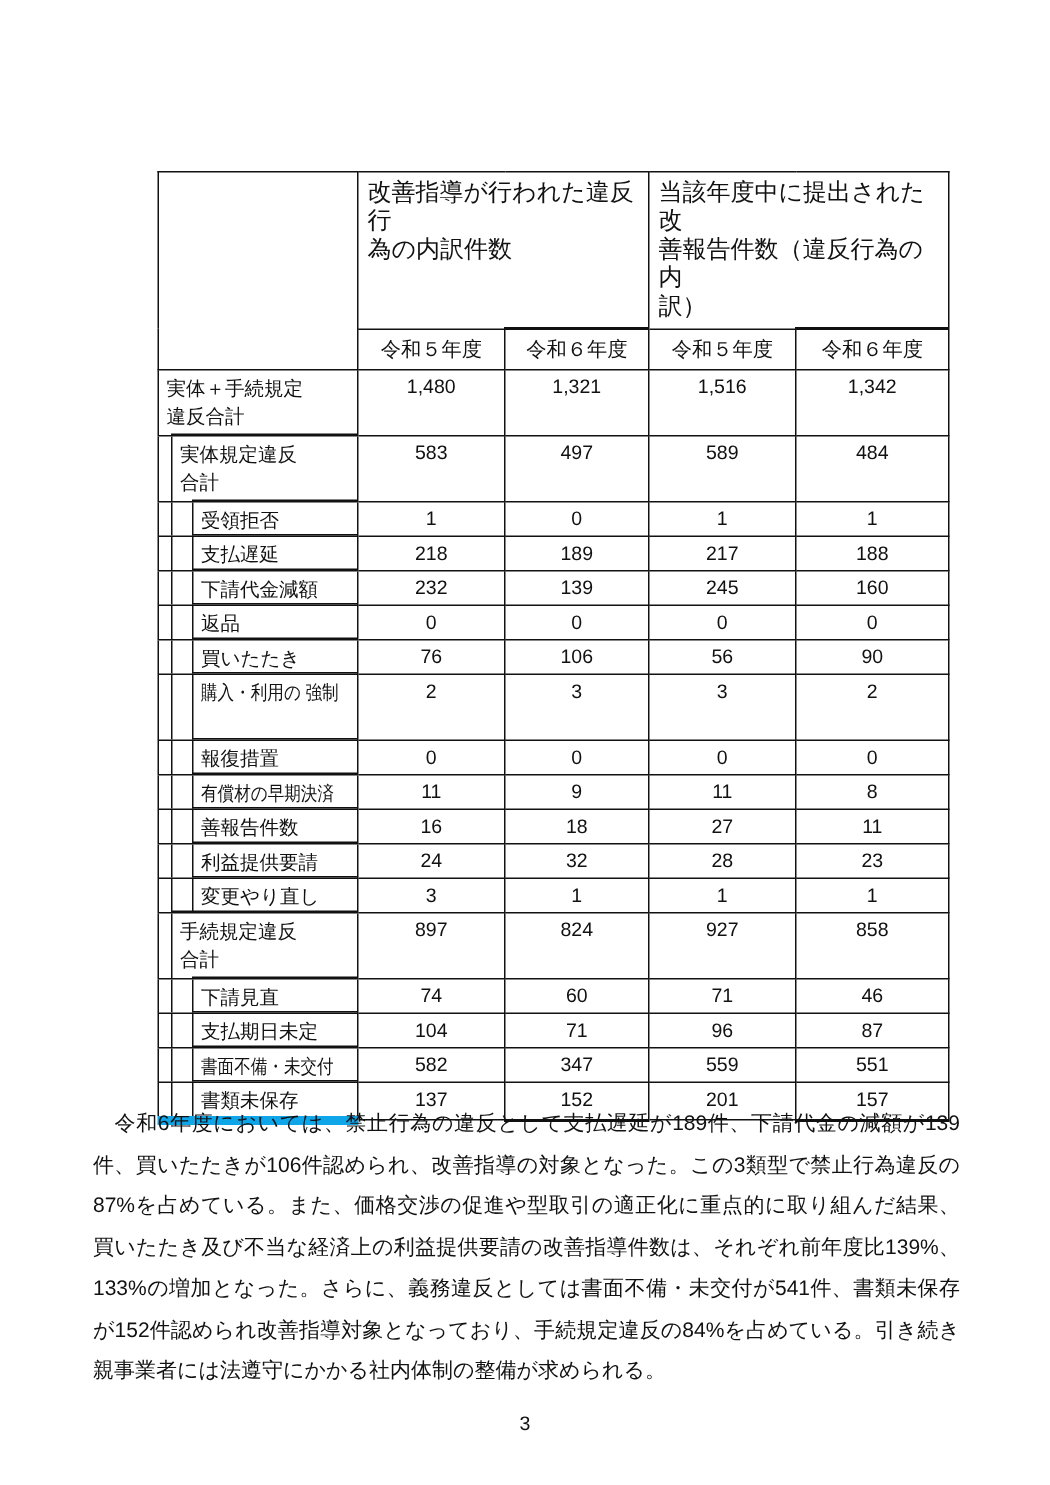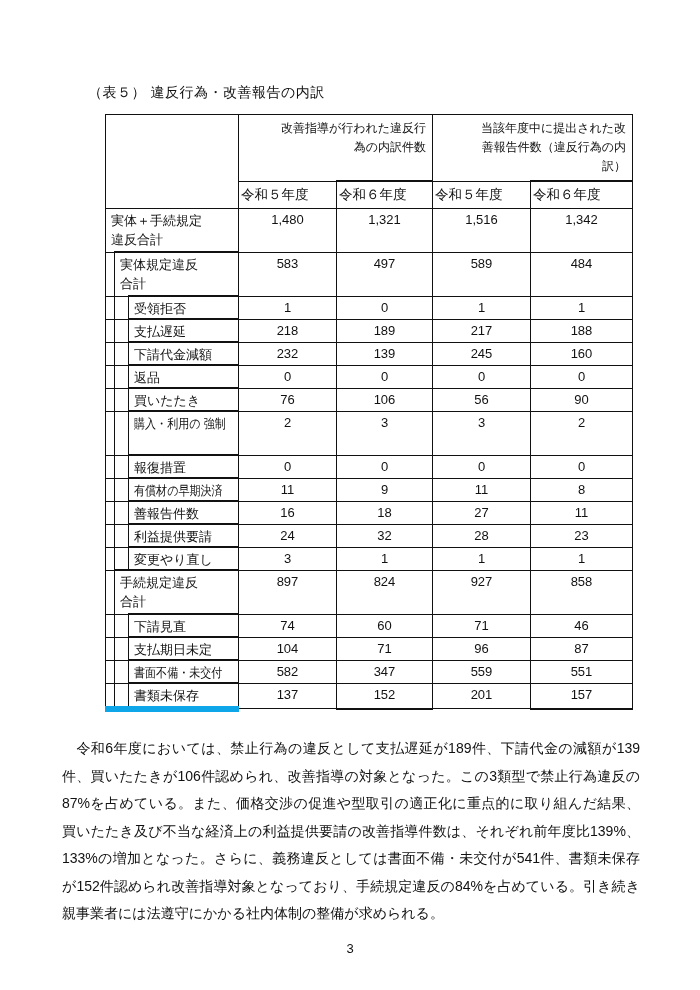--- a/index.html
+++ b/index.html
@@ -20,26 +20,26 @@
     position: absolute; left: 105px; top: 114px;
     border-collapse: collapse; table-layout: fixed;
     width: 527px;
   }
   .viol th, .viol td {
     border: 1px solid #111111;
     font-weight: normal; font-size: 13px;
   }
   th.corner { width: 133px; }
   th.grp {
-    text-align: right; vertical-align: top;
+    text-align: left; vertical-align: top;
     padding: 4px 6px; line-height: 19px;
-    white-space: pre-line; font-size: 12px; height: 63px;
+    white-space: pre-line; font-size: 16px; height: 63px;
   }
   th.year {
-    height: 27px; text-align: left; font-size: 13.5px; padding: 2px;
+    height: 27px; text-align: center; font-size: 13.5px; padding: 2px;
   }
   td.val { text-align: center; vertical-align: top; padding-top: 3px; }
 
   
   .thick { border-left-width: 2px; border-right-width: 2px; }
   th.year.thick { border-top-width: 2px; }
   tr.lastrow td.thick { border-bottom-width: 2px; }
 
   
   td.lbl {
@@ -71,21 +71,20 @@
   .pageno {
     position: absolute; left: 0; top: 941px; width: 700px;
     text-align: center; font-size: 13px;
   }
 </style>
 </head>
 <body>
 
 <div class="page">
 
-  <div class="title">（表５） 違反行為・改善報告の内訳</div>
 
   <table class="viol">
     <colgroup>
       <col style="width:133px">
       <col style="width:98px">
       <col style="width:96px">
       <col style="width:98px">
       <col style="width:102px">
     </colgroup>
     <thead>

